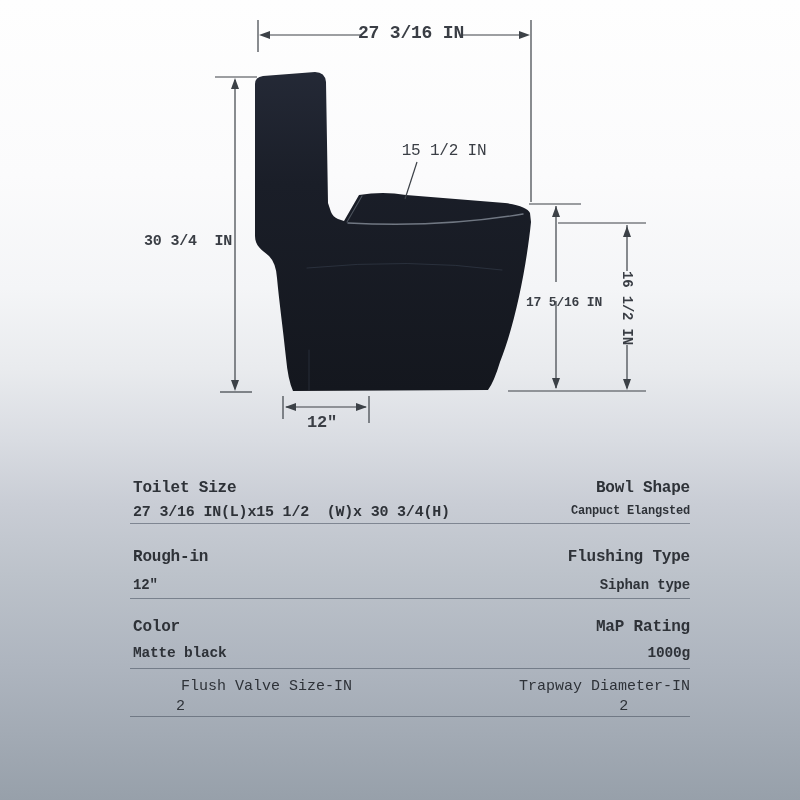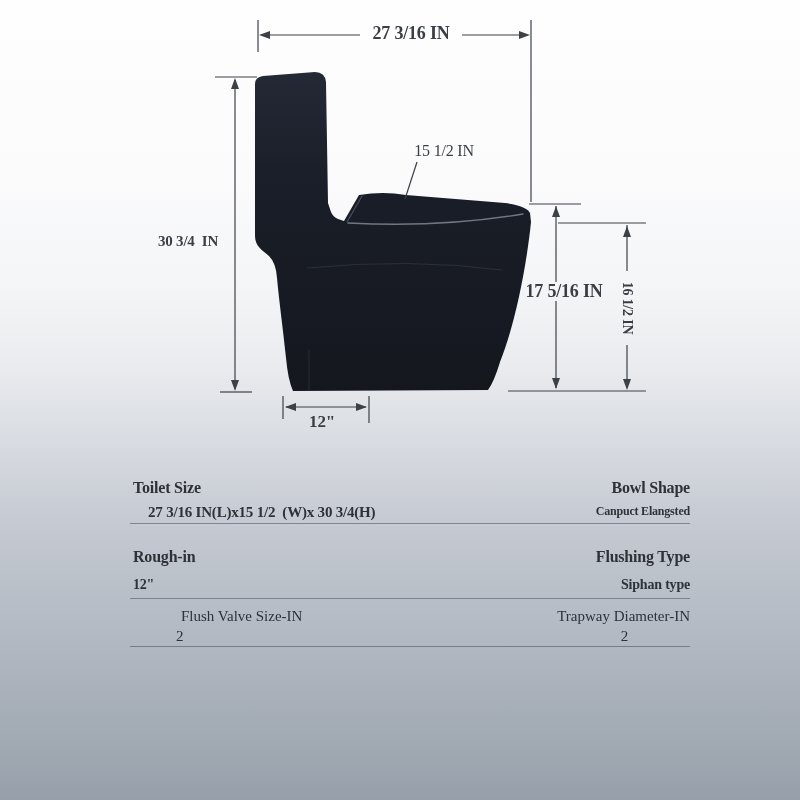--- a/index.html
+++ b/index.html
@@ -1,18 +1,18 @@
 <!DOCTYPE html>
 <html><head>
 <meta charset="utf-8">
 <style>
   html,body{margin:0;padding:0;}
   .stage{
     position:relative;width:800px;height:800px;overflow:hidden;
-    font-family:Liberation Serif, serif;
+    font-family:Liberation Mono, monospace;
     background:linear-gradient(180deg,
       #fefefe 0%, #fbfbfc 22%, #f4f5f7 36%, #e9ebee 46%,
       #d9dce2 55%, #c9cdd5 63%, #bcc2ca 72%, #aeb5bf 83%,
       #a2aab4 92%, #97a0aa 100%);
   }
   .dim-label{
     position:absolute;transform:translate(-50%,-50%);
     color:#3a3e45;white-space:pre;letter-spacing:-0.2px;
   }
   .dl-bold{font-weight:700;}
@@ -20,21 +20,21 @@
   svg{position:absolute;left:0;top:0;}
   .dimline{stroke:#3c4147;stroke-width:1.2;fill:none;}
   .dimarrow{fill:#3c4147;stroke:none;}
   .spec-table{position:absolute;left:130px;top:468px;width:560px;}
   .spec-row{position:relative;border-bottom:1px solid rgba(70,78,92,0.55);}
   .r1{height:55px;} .r2{height:74px;} .r3{height:73px;} .r4{height:69px;} .r5{height:47px;}
   .lbl,.val{position:absolute;color:#2e3238;white-space:pre;letter-spacing:-0.2px;}
   .lbl{font-weight:700;font-size:16px;}
   .val{font-weight:700;font-size:14px;}
   .cl{left:3px;} .cr{right:0;text-align:right;}
-  .r1 .lbl{top:11px;} .r1 .val{top:36px;margin-left:15px;}
+  .r1 .lbl{top:11px;} .r1 .val{top:36px;}
   .r1 .val.cl{font-size:15px;}
   .r1 .val.cr{font-size:12px;}
   .r2 .lbl{top:24px;} .r2 .val{top:53px;}
   .r3 .lbl{top:20px;} .r3 .val{top:49px;}
   .r4 .lbl{top:19px;} .r4 .val{top:46px;font-size:14.5px;}
   .r5 .lbl{top:9px;font-weight:400;font-size:15px;letter-spacing:0;margin-left:48px;}
   .r5 .val{top:29px;font-weight:400;font-size:15px;}
   .r5 .val.cl{left:46px;}
   .r5 .val.cr{right:62px;}
 </style>
@@ -118,41 +118,47 @@
       <line class="dimline" x1="369" y1="396" x2="369" y2="423"></line>
       <line class="dimline" x1="286" y1="407" x2="366" y2="407"></line>
       <polygon class="dimarrow" points="285,407 296,403 296,411"></polygon>
       <polygon class="dimarrow" points="367,407 356,403 356,411"></polygon>
     </g>
   </svg>
 
   <div class="dim-label dl-bold" style="left:411px;top:33px;font-size:18px;">27 3/16 IN</div>
   <div class="dim-label" style="left:444px;top:151px;font-size:16px;font-weight:400;">15 1/2 IN</div>
   <div class="dim-label dl-bold" style="left:188px;top:241px;font-size:15px;">30 3/4  IN</div>
-  <div class="dim-label dl-bold" style="left:564px;top:291px;font-size:18px;">17 5/16 IN</div>
+  <div class="dim-label dl-bold" style="left:564px;top:302px;font-size:13px;">17 5/16 IN</div>
   <div class="dim-label dl-bold dl-rot" style="left:627px;top:308px;font-size:14px;">16 1/2 IN</div>
   <div class="dim-label dl-bold" style="left:322px;top:422px;font-size:17px;">12"</div>
 
   <div class="spec-table">
 
     <div class="spec-row r1">
       <div class="lbl cl">Toilet Size</div>
       <div class="val cl">27 3/16 IN(L)x15 1/2  (W)x 30 3/4(H)</div>
       <div class="lbl cr">Bowl Shape</div>
       <div class="val cr">Canpuct Elangsted</div>
     </div>
 
     <div class="spec-row r2">
       <div class="lbl cl">Rough-in</div>
       <div class="val cl">12"</div>
       <div class="lbl cr">Flushing Type</div>
       <div class="val cr">Siphan type</div>
     </div>
 
 
+    <div class="spec-row r4">
+      <div class="lbl cl">Color</div>
+      <div class="val cl">Matte black</div>
+      <div class="lbl cr">MaP Rating</div>
+      <div class="val cr">1000g</div>
+    </div>
 
     <div class="spec-row r5">
       <div class="lbl cl">Flush Valve Size-IN</div>
       <div class="val cl">2</div>
       <div class="lbl cr">Trapway Diameter-IN</div>
       <div class="val cr">2</div>
     </div>
 
   </div>
 </div>

